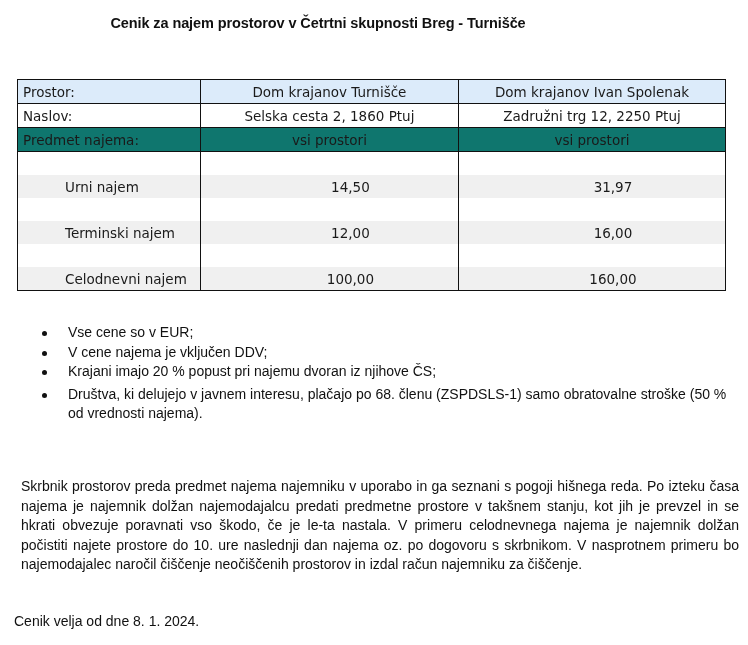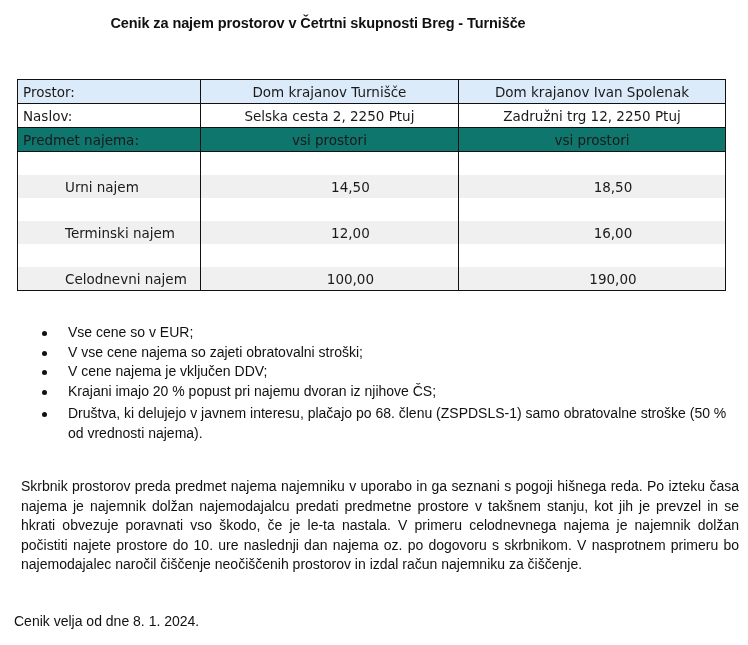--- a/index.html
+++ b/index.html
@@ -103,69 +103,65 @@
 
 <table class="price-table">
   <tbody>
     <tr class="top line-below bg-blue">
       <td class="c1">Prostor:</td>
       <td class="c2">Dom krajanov Turnišče</td>
       <td class="c3">Dom krajanov Ivan Spolenak</td>
     </tr>
     <tr class="line-below bg-white">
       <td class="c1">Naslov:</td>
-      <td class="c2">Selska cesta 2, 2250 Ptuj</td>
+      <td class="c2">Selska cesta 2, 1860 Ptuj</td>
       <td class="c3">Zadružni trg 12, 2250 Ptuj</td>
     </tr>
     <tr class="line-below bg-cyan">
       <td class="c1">Predmet najema:</td>
       <td class="c2">vsi prostori</td>
       <td class="c3">vsi prostori</td>
     </tr>
     <tr class="row-space">
       <td class="c1"></td>
       <td class="c2"></td>
       <td class="c3"></td>
     </tr>
     <tr class="row-price">
       <td class="c1">Urni najem</td>
       <td class="c2">14,50</td>
-      <td class="c3">18,50</td>
+      <td class="c3">31,97</td>
     </tr>
     <tr class="row-space">
       <td class="c1"></td>
       <td class="c2"></td>
       <td class="c3"></td>
     </tr>
     <tr class="row-price">
       <td class="c1">Terminski najem</td>
       <td class="c2">12,00</td>
       <td class="c3">16,00</td>
     </tr>
     <tr class="row-space">
       <td class="c1"></td>
       <td class="c2"></td>
       <td class="c3"></td>
     </tr>
     <tr class="row-price line-below">
       <td class="c1">Celodnevni najem</td>
       <td class="c2">100,00</td>
-      <td class="c3">190,00</td>
+      <td class="c3">160,00</td>
     </tr>
   </tbody>
 </table>
 
 <ul class="bullets">
   <li>
     <span class="dot"></span>
     <span>Vse cene so v EUR;</span>
-  </li>
-  <li>
-    <span class="dot"></span>
-    <span>V vse cene najema so zajeti obratovalni stroški;</span>
   </li>
   <li>
     <span class="dot"></span>
     <span>V cene najema je vključen DDV;</span>
   </li>
   <li>
     <span class="dot"></span>
     <span>Krajani imajo 20 % popust pri najemu dvoran iz njihove ČS;</span>
   </li>
   <li class="spaced">

